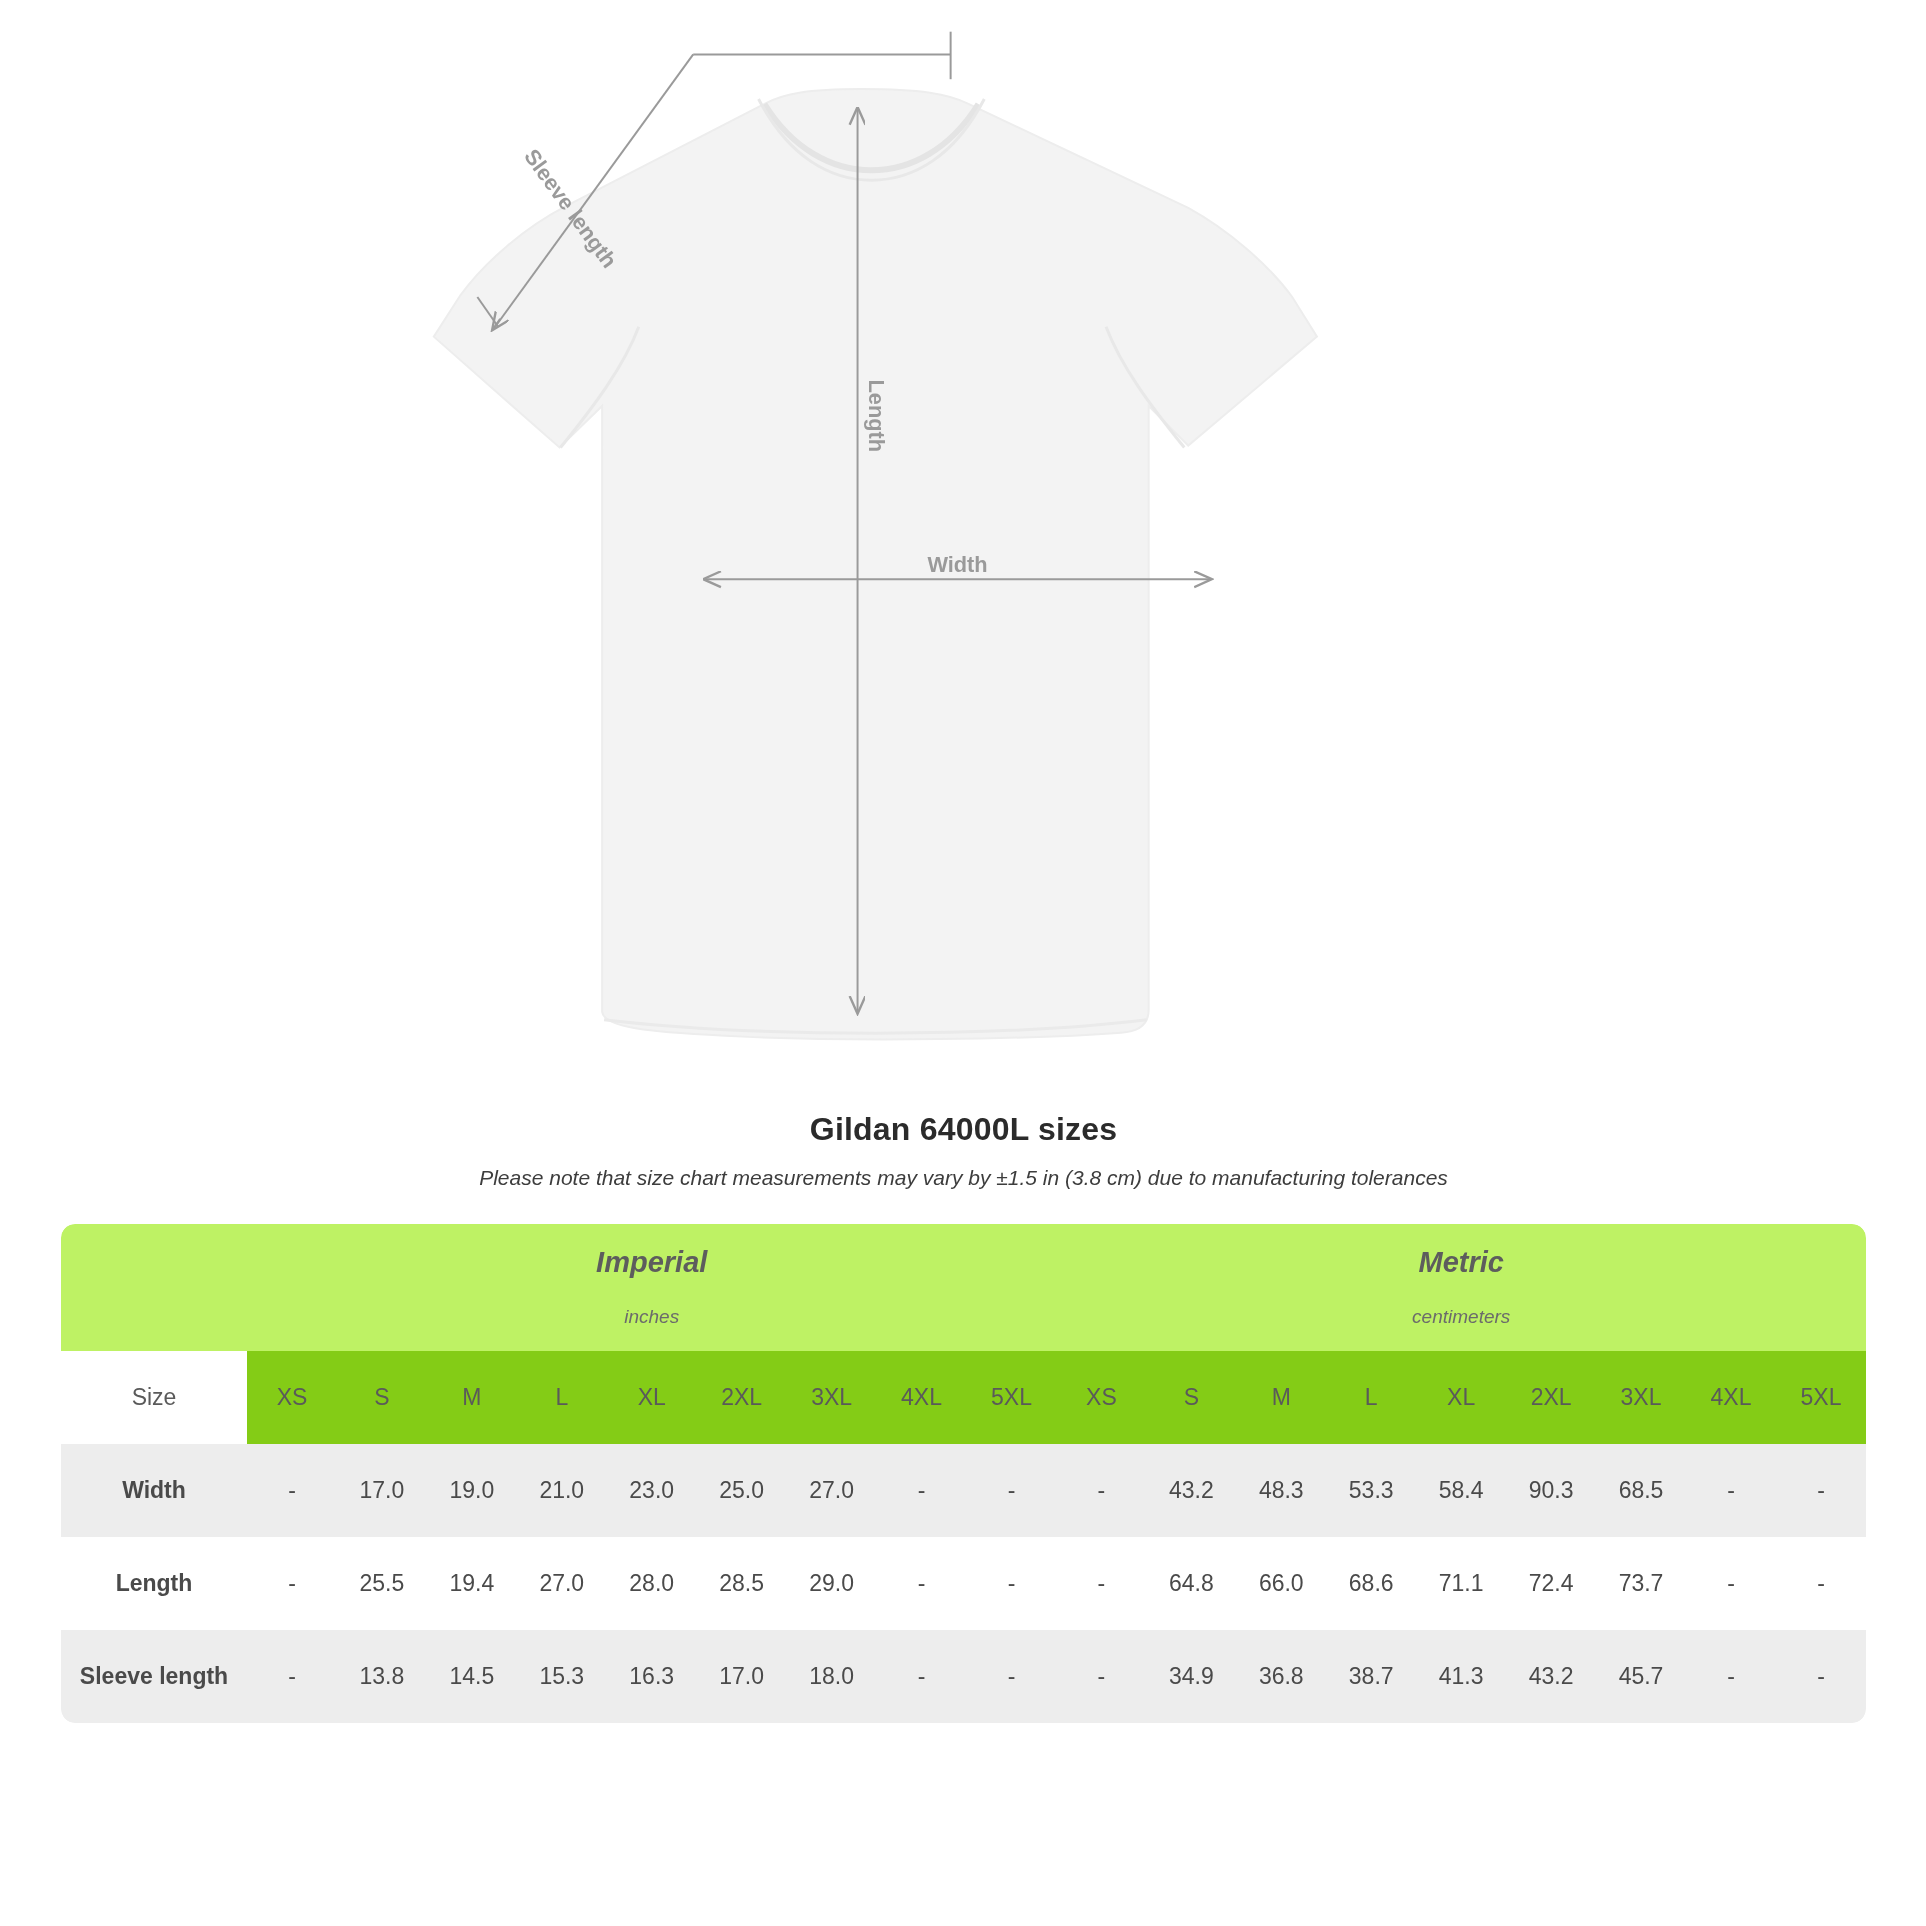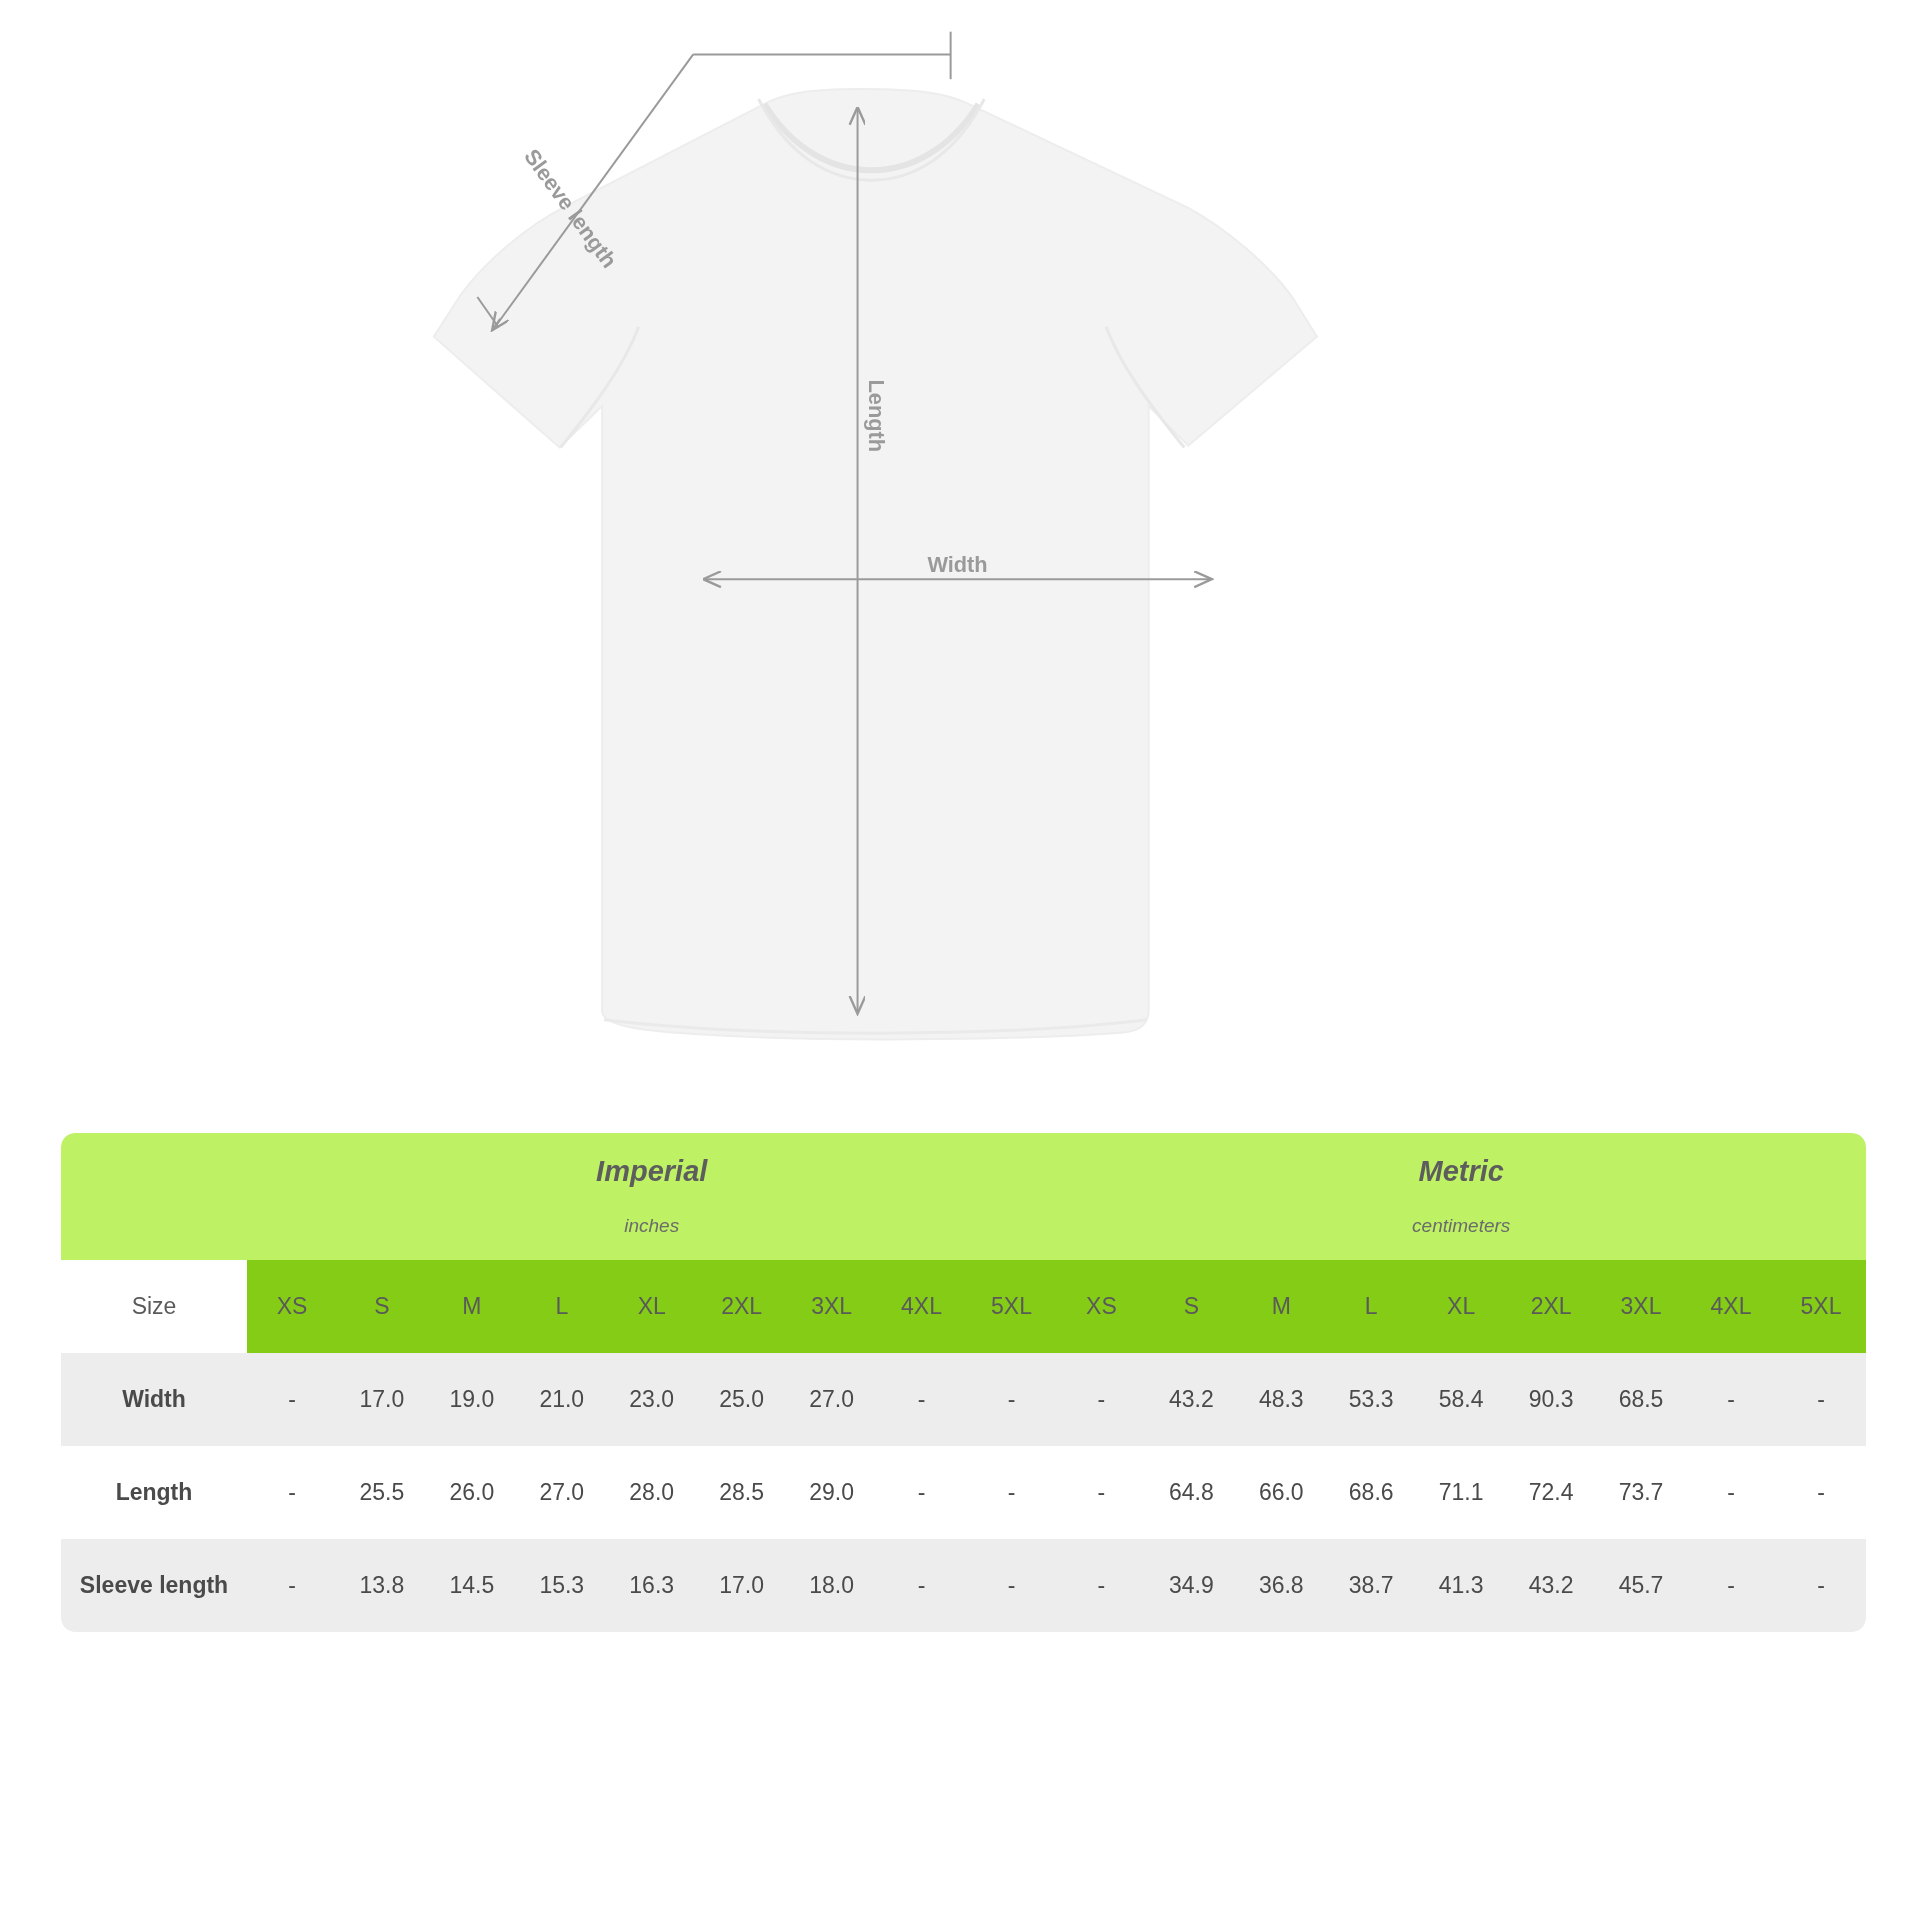--- a/index.html
+++ b/index.html
@@ -191,20 +191,24 @@
         <line x1="960" y1="32" x2="960" y2="80"></line>
         <path d="M700,55 L700,55 L500,330"></path>
         <line x1="505" y1="322" x2="498" y2="332" marker-end="url(#arrHead)"></line>
 
         <line x1="482" y1="300" x2="503" y2="330"></line>
       </g>
       <text class="dim-label" x="570" y="215" transform="rotate(54 570 215)" text-anchor="middle">Sleeve length</text>
     </svg>
   </div>
 
+  <div class="title-block">
+    <div class="chart-title">Gildan 64000L sizes</div>
+    <div class="chart-subtitle">Please note that size chart measurements may vary by ±1.5 in (3.8 cm) due to manufacturing tolerances</div>
+  </div>
 
   <div class="table-wrap">
     <table class="size-table">
       <colgroup>
         <col class="col-label">
         <col span="18" class="col-cell">
       </colgroup>
       <tbody>
         <tr class="unit-row">
           <td class="rounded-tl"></td>
@@ -259,21 +263,21 @@
           <td>90.3</td>
           <td>68.5</td>
           <td>-</td>
           <td>-</td>
         </tr>
 
         <tr class="data-row plain">
           <td class="rowlabel">Length</td>
           <td>-</td>
           <td>25.5</td>
-          <td>26.0</td>
+          <td>19.4</td>
           <td>27.0</td>
           <td>28.0</td>
           <td>28.5</td>
           <td>29.0</td>
           <td>-</td>
           <td>-</td>
           <td>-</td>
           <td>64.8</td>
           <td>66.0</td>
           <td>68.6</td>

